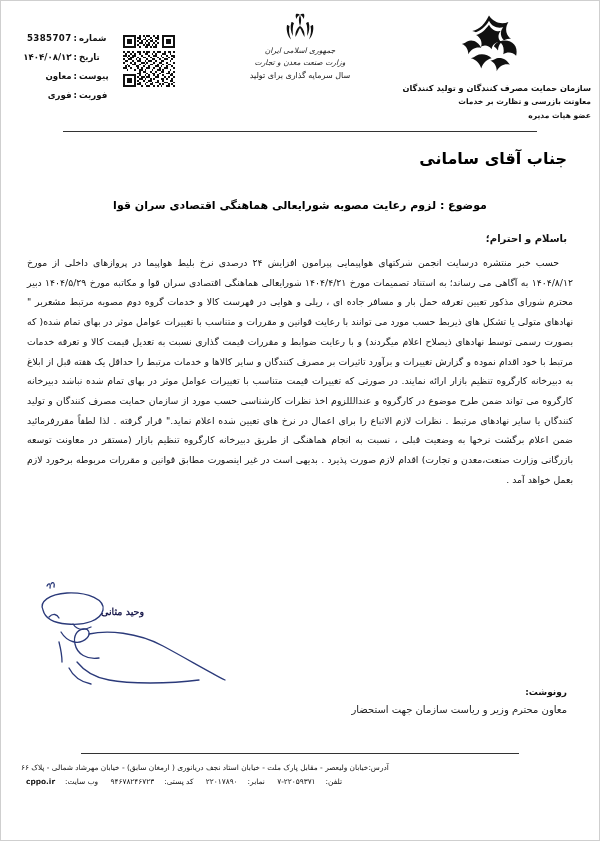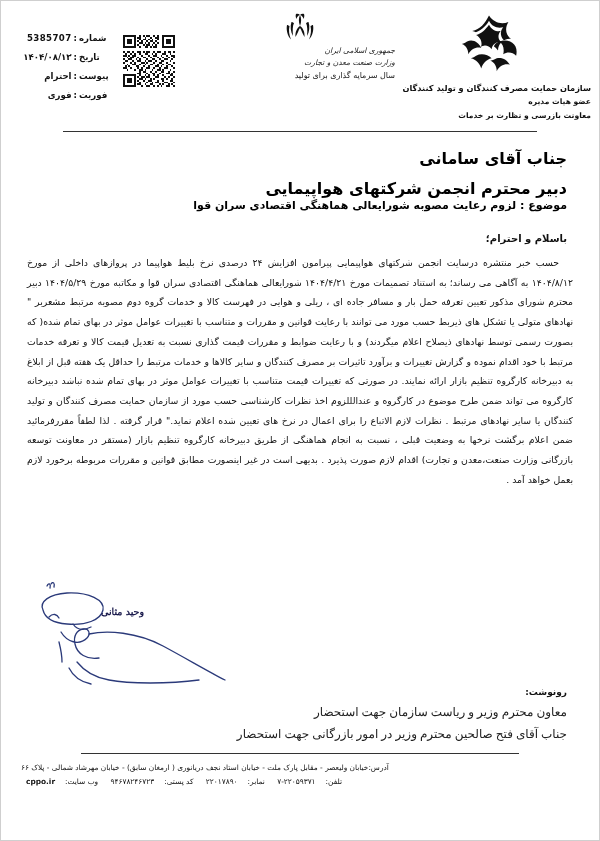--- a/index.html
+++ b/index.html
@@ -29,21 +29,21 @@
     width:66px;height:62px;margin:0 auto 6px auto;display:block;
   }
   .org-line{
     font-size:8.2px;font-weight:bold;line-height:1.75;
     letter-spacing:0px;color:#111;
   }
   .org-line.small{font-size:7.6px;}
 
   .hdr-center{
     position:absolute;left:50%;transform:translateX(-50%);top:2px;
-    width:190px;text-align:right;
+    width:190px;text-align:center;
   }
   .iran-emblem{width:30px;height:32px;margin:0 auto 2px auto;display:block;}
   .gov-line{
     font-size:7.6px;line-height:1.6;color:#222;font-style:italic;
     font-family:"DejaVu Serif","Liberation Serif",serif;
   }
   .slogan{
     margin-top:2px;font-size:8px;color:#222;
     font-family:"DejaVu Serif","Liberation Serif",serif;
   }
@@ -76,21 +76,21 @@
     position:absolute;top:143px;right:32px;left:32px;
     text-align:right;
   }
   .addressee div{
     font-size:16px;font-weight:bold;line-height:1.85;color:#000;
   }
 
   
   .subject{
     position:absolute;top:198px;right:32px;left:32px;
-    text-align:right;font-size:11px;font-weight:bold;color:#000;
+    text-align:center;font-size:11px;font-weight:bold;color:#000;
   }
 
   
   .salutation{
     position:absolute;top:232px;right:32px;
     font-size:10px;font-weight:bold;
   }
   .body{
     position:absolute;top:252px;right:26px;left:26px;
     text-align:justify;
@@ -109,21 +109,21 @@
     position:absolute;left:100px;top:605px;
     font-size:9.5px;font-weight:bold;color:#1b1b4d;
     font-family:"DejaVu Serif","Liberation Serif",serif;
   }
 
   
   .cc{
     position:absolute;top:686px;right:32px;left:32px;text-align:right;
   }
   .cc-title{font-size:9px;font-weight:bold;margin-bottom:4px;}
-  .cc-item{font-size:12px;line-height:1.85;color:#222;font-family:Liberation Serif, serif;}
+  .cc-item{font-size:10px;line-height:1.85;color:#222;}
 
   .footer-rule{
     position:absolute;top:752px;left:80px;right:80px;height:1.4px;
     background:#333;
   }
 
   
   .footer{
     position:absolute;top:760px;left:20px;right:20px;text-align:left;
   }
@@ -146,22 +146,22 @@
           <path d="M50 4 C58 16 70 18 80 14 C74 24 76 34 84 40 C72 40 64 48 64 58 C58 48 46 46 38 52 C40 40 34 30 24 28 C36 26 44 16 50 4 Z"></path>
           <path d="M50 12 C55 22 64 24 72 22 C66 29 68 38 74 43 C64 42 57 48 56 57 C51 49 42 48 36 52 C38 42 33 34 26 31 C36 29 45 21 50 12 Z" fill="#fff"></path>
           <path d="M50 18 C54 26 61 29 68 28 C63 34 64 41 69 45 C61 44 55 49 54 56 C50 50 43 49 38 52 C40 44 36 37 30 34 C38 32 45 25 50 18 Z" fill="#111"></path>
           <path d="M16 44 C26 40 34 46 38 54 C30 52 22 56 18 64 C18 56 14 50 8 48 C11 47 14 46 16 44 Z"></path>
           <path d="M86 46 C92 50 94 58 92 66 C86 60 78 60 72 64 C74 56 72 48 66 44 C74 42 80 42 86 46 Z"></path>
           <path d="M30 66 C38 62 48 64 54 70 C46 72 40 78 38 86 C36 78 30 72 22 70 C25 69 28 68 30 66 Z"></path>
           <path d="M62 70 C70 68 78 72 82 80 C74 78 66 82 62 90 C62 82 58 76 52 74 C56 73 59 72 62 70 Z"></path>
         </g>
       </svg>
       <div class="org-line">سازمان حمایت مصرف کنندگان و تولید کنندگان</div>
+      <div class="org-line small">معاونت بازرسی و نظارت بر خدمات</div>
       <div class="org-line small">عضو هیات مدیره</div>
-      <div class="org-line small">معاونت بازرسی و نظارت بر خدمات</div>
     </div>
 
     <div class="hdr-center">
       <svg class="iran-emblem" viewBox="0 0 60 64">
         <g fill="#111">
           <path d="M30 8 C27 14 27 22 30 30 C33 22 33 14 30 8 Z"></path>
           <path d="M30 30 C24 34 20 42 21 52 C25 46 27 38 30 34 C33 38 35 46 39 52 C40 42 36 34 30 30 Z"></path>
           <path d="M13 22 C10 30 11 42 16 50 C15 40 15 30 18 24 C16 23 14 22 13 22 Z"></path>
           <path d="M47 22 C50 30 49 42 44 50 C45 40 45 30 42 24 C44 23 46 22 47 22 Z"></path>
           <path d="M4 28 C2 38 5 50 12 57 C8 48 7 38 9 30 C7 29 5 28 4 28 Z"></path>
@@ -389,36 +389,35 @@
           <span class="meta-value">5385707</span>
         </div>
         <div class="meta-row">
           <span class="meta-label">تاریخ</span>
           <span class="meta-colon">:</span>
           <span class="meta-value">۱۴۰۴/۰۸/۱۳</span>
         </div>
         <div class="meta-row">
           <span class="meta-label">پیوست</span>
           <span class="meta-colon">:</span>
-          <span class="meta-value">احترام</span>
+          <span class="meta-value">معاون</span>
         </div>
         <div class="meta-row">
           <span class="meta-label">فوریت</span>
           <span class="meta-colon">:</span>
           <span class="meta-value">فوری</span>
         </div>
       </div>
     </div>
   </div>
 
   <div class="hdr-rule"></div>
 
   <div class="addressee">
     <div>جناب آقای سامانی</div>
-    <div>دبیر محترم انجمن شرکتهای هواپیمایی</div>
   </div>
 
   <div class="subject">موضوع : لزوم رعایت مصوبه شورایعالی هماهنگی اقتصادی سران قوا</div>
 
   <div class="salutation">باسلام و احترام؛</div>
 
   <div class="body">
     <p>حسب خبر منتشره درسایت انجمن شرکتهای هواپیمایی پیرامون افزایش ۲۴ درصدی نرخ بلیط هواپیما در پروازهای داخلی از مورخ ۱۴۰۴/۸/۱۲ به آگاهی می رساند؛ به استناد تصمیمات مورخ ۱۴۰۴/۴/۲۱ شورایعالی هماهنگی اقتصادی سران قوا و مکاتبه مورخ ۱۴۰۴/۵/۲۹ دبیر محترم شورای مذکور تعیین تعرفه حمل بار و مسافر جاده ای ، ریلی و هوایی در فهرست کالا و خدمات گروه دوم مصوبه مرتبط مشعربر " نهادهای متولی یا تشکل های ذیربط حسب مورد می توانند با رعایت قوانین و مقررات و متناسب با تغییرات عوامل موثر در بهای تمام شده( که بصورت رسمی توسط نهادهای ذیصلاح اعلام میگردند) و با رعایت ضوابط و مقررات قیمت گذاری نسبت به تعدیل قیمت کالا و تعرفه خدمات مرتبط با خود اقدام نموده و گزارش تغییرات و برآورد تاثیرات بر مصرف کنندگان و سایر کالاها و خدمات مرتبط را حداقل یک هفته قبل از ابلاغ به دبیرخانه کارگروه تنظیم بازار ارائه نمایند. در صورتی که تغییرات قیمت متناسب با تغییرات عوامل موثر در بهای تمام شده نباشد دبیرخانه کارگروه می تواند ضمن طرح موضوع در کارگروه و عندالللزوم اخذ نظرات کارشناسی حسب مورد از سازمان حمایت مصرف کنندگان و تولید کنندگان یا سایر نهادهای مرتبط . نظرات لازم الاتباع را برای اعمال در نرخ های تعیین شده اعلام نماید." قرار گرفته . لذا لطفاً مقررفرمائید ضمن اعلام برگشت نرخها به وضعیت قبلی ، نسبت به انجام هماهنگی از طریق دبیرخانه کارگروه تنظیم بازار (مستقر در معاونت توسعه بازرگانی وزارت صنعت،معدن و تجارت) اقدام لازم صورت پذیرد . بدیهی است در غیر اینصورت مطابق قوانین و مقررات مربوطه برخورد لازم بعمل خواهد آمد .</p>
   </div>
 
@@ -436,21 +435,20 @@
         <path d="M48 86 C56 96 68 102 80 104 C100 108 140 108 170 104"></path>
         <path d="M40 92 C44 100 52 106 62 108"></path>
       </g>
     </svg>
   </div>
   <div class="sig-name">وحید مثانی</div>
 
   <div class="cc">
     <div class="cc-title">رونوشت:</div>
     <div class="cc-item">معاون محترم وزیر و ریاست سازمان جهت استحضار</div>
-    <div class="cc-item">جناب آقای فتح صالحین محترم وزیر در امور بازرگانی جهت استحضار</div>
   </div>
 
   <div class="footer-rule"></div>
 
   <div class="footer">
     <div class="footer-line">
       <span>آدرس:</span><span>خیابان ولیعصر - مقابل پارک ملت - خیابان استاد نجف دریانوری ( ارمغان سابق) - خیابان مهرشاد شمالی - پلاک ۶۶</span>
     </div>
     <div class="footer-line">
       <span class="footer-seg">تلفن:</span><span class="footer-seg">۲۲۰۵۹۳۷۱-۷</span>

